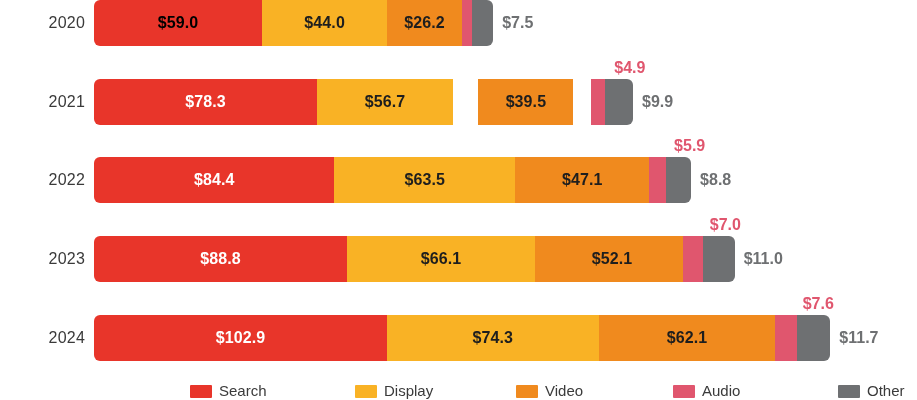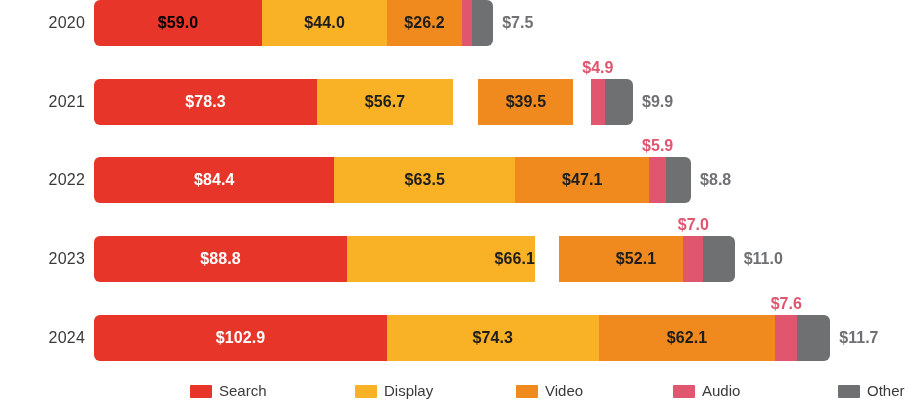--- a/index.html
+++ b/index.html
@@ -32,21 +32,21 @@
 
   
   .outlab{
     position:absolute;top:0;height:46px;line-height:46px;
     font-size:16px;font-weight:bold;color:#6E7072;white-space:nowrap;
   }
   
   .callout{
     position:absolute;height:20px;line-height:20px;
     font-size:16px;font-weight:bold;color:#E0566E;white-space:nowrap;
-    text-align:center;transform:translateX(-50%);
+    text-align:center;transform:translateX(-50%);margin-left:32px;
   }
 
   #legend{
     position:absolute;left:0;top:382px;width:917px;height:18px;
   }
   .lg-item{position:absolute;top:0;height:18px;display:flex;align-items:center;gap:7px;}
   .lg-sw{width:22px;height:13px;display:block;border-radius:1px;}
   .lg-tx{font-size:15px;color:#3A3A3A;white-space:nowrap;line-height:18px;}
 </style>
 </head>
@@ -107,24 +107,24 @@
       </div>
     </div>
     <div class="callout" style="color: rgb(224, 86, 110); left: 693.399px; top: 215px;">$7.0</div>
     <div class="outlab" style="color: rgb(110, 112, 114); left: 743.688px; top: 236px;">$11.0</div>
     <div class="row" style="top: 236px;">
       <div class="ylabel">2023</div>
       <div class="track" style="width: 640.688px;">
         <div class="seg first" style="left: 0px; width: 252.858px; background: rgb(232, 53, 42);">
           <span class="vlab" style="color: rgb(255, 255, 255);">$88.8</span>
         </div>
-        <div class="seg" style="left: 252.858px; width: 188.22px; background: rgb(249, 178, 37); justify-content: flex-end;">
+        <div class="seg" style="left: 252.858px; width: 188.22px; background: rgb(249, 178, 37);">
           <span class="vlab" style="color: rgb(30, 30, 30);">$66.1</span>
         </div>
-        <div class="seg" style="left: 441.078px; width: 154px; background: rgb(240, 138, 30); margin-left: 24px;">
+        <div class="seg" style="left: 441.078px; width: 154px; background: rgb(240, 138, 30);">
           <span class="vlab" style="color: rgb(30, 30, 30);">$52.1</span>
         </div>
         <div class="seg" style="left: 589.433px; width: 19.9325px; background: rgb(224, 86, 110);"></div>
         <div class="seg last" style="left: 609.365px; width: 31.3225px; background: rgb(110, 112, 114);"></div>
       </div>
     </div>
     <div class="callout" style="color: rgb(224, 86, 110); left: 786.227px; top: 294px;">$7.6</div>
     <div class="outlab" style="color: rgb(110, 112, 114); left: 839.364px; top: 315px;">$11.7</div>
     <div class="row" style="top: 315px;">
       <div class="ylabel">2024</div>

